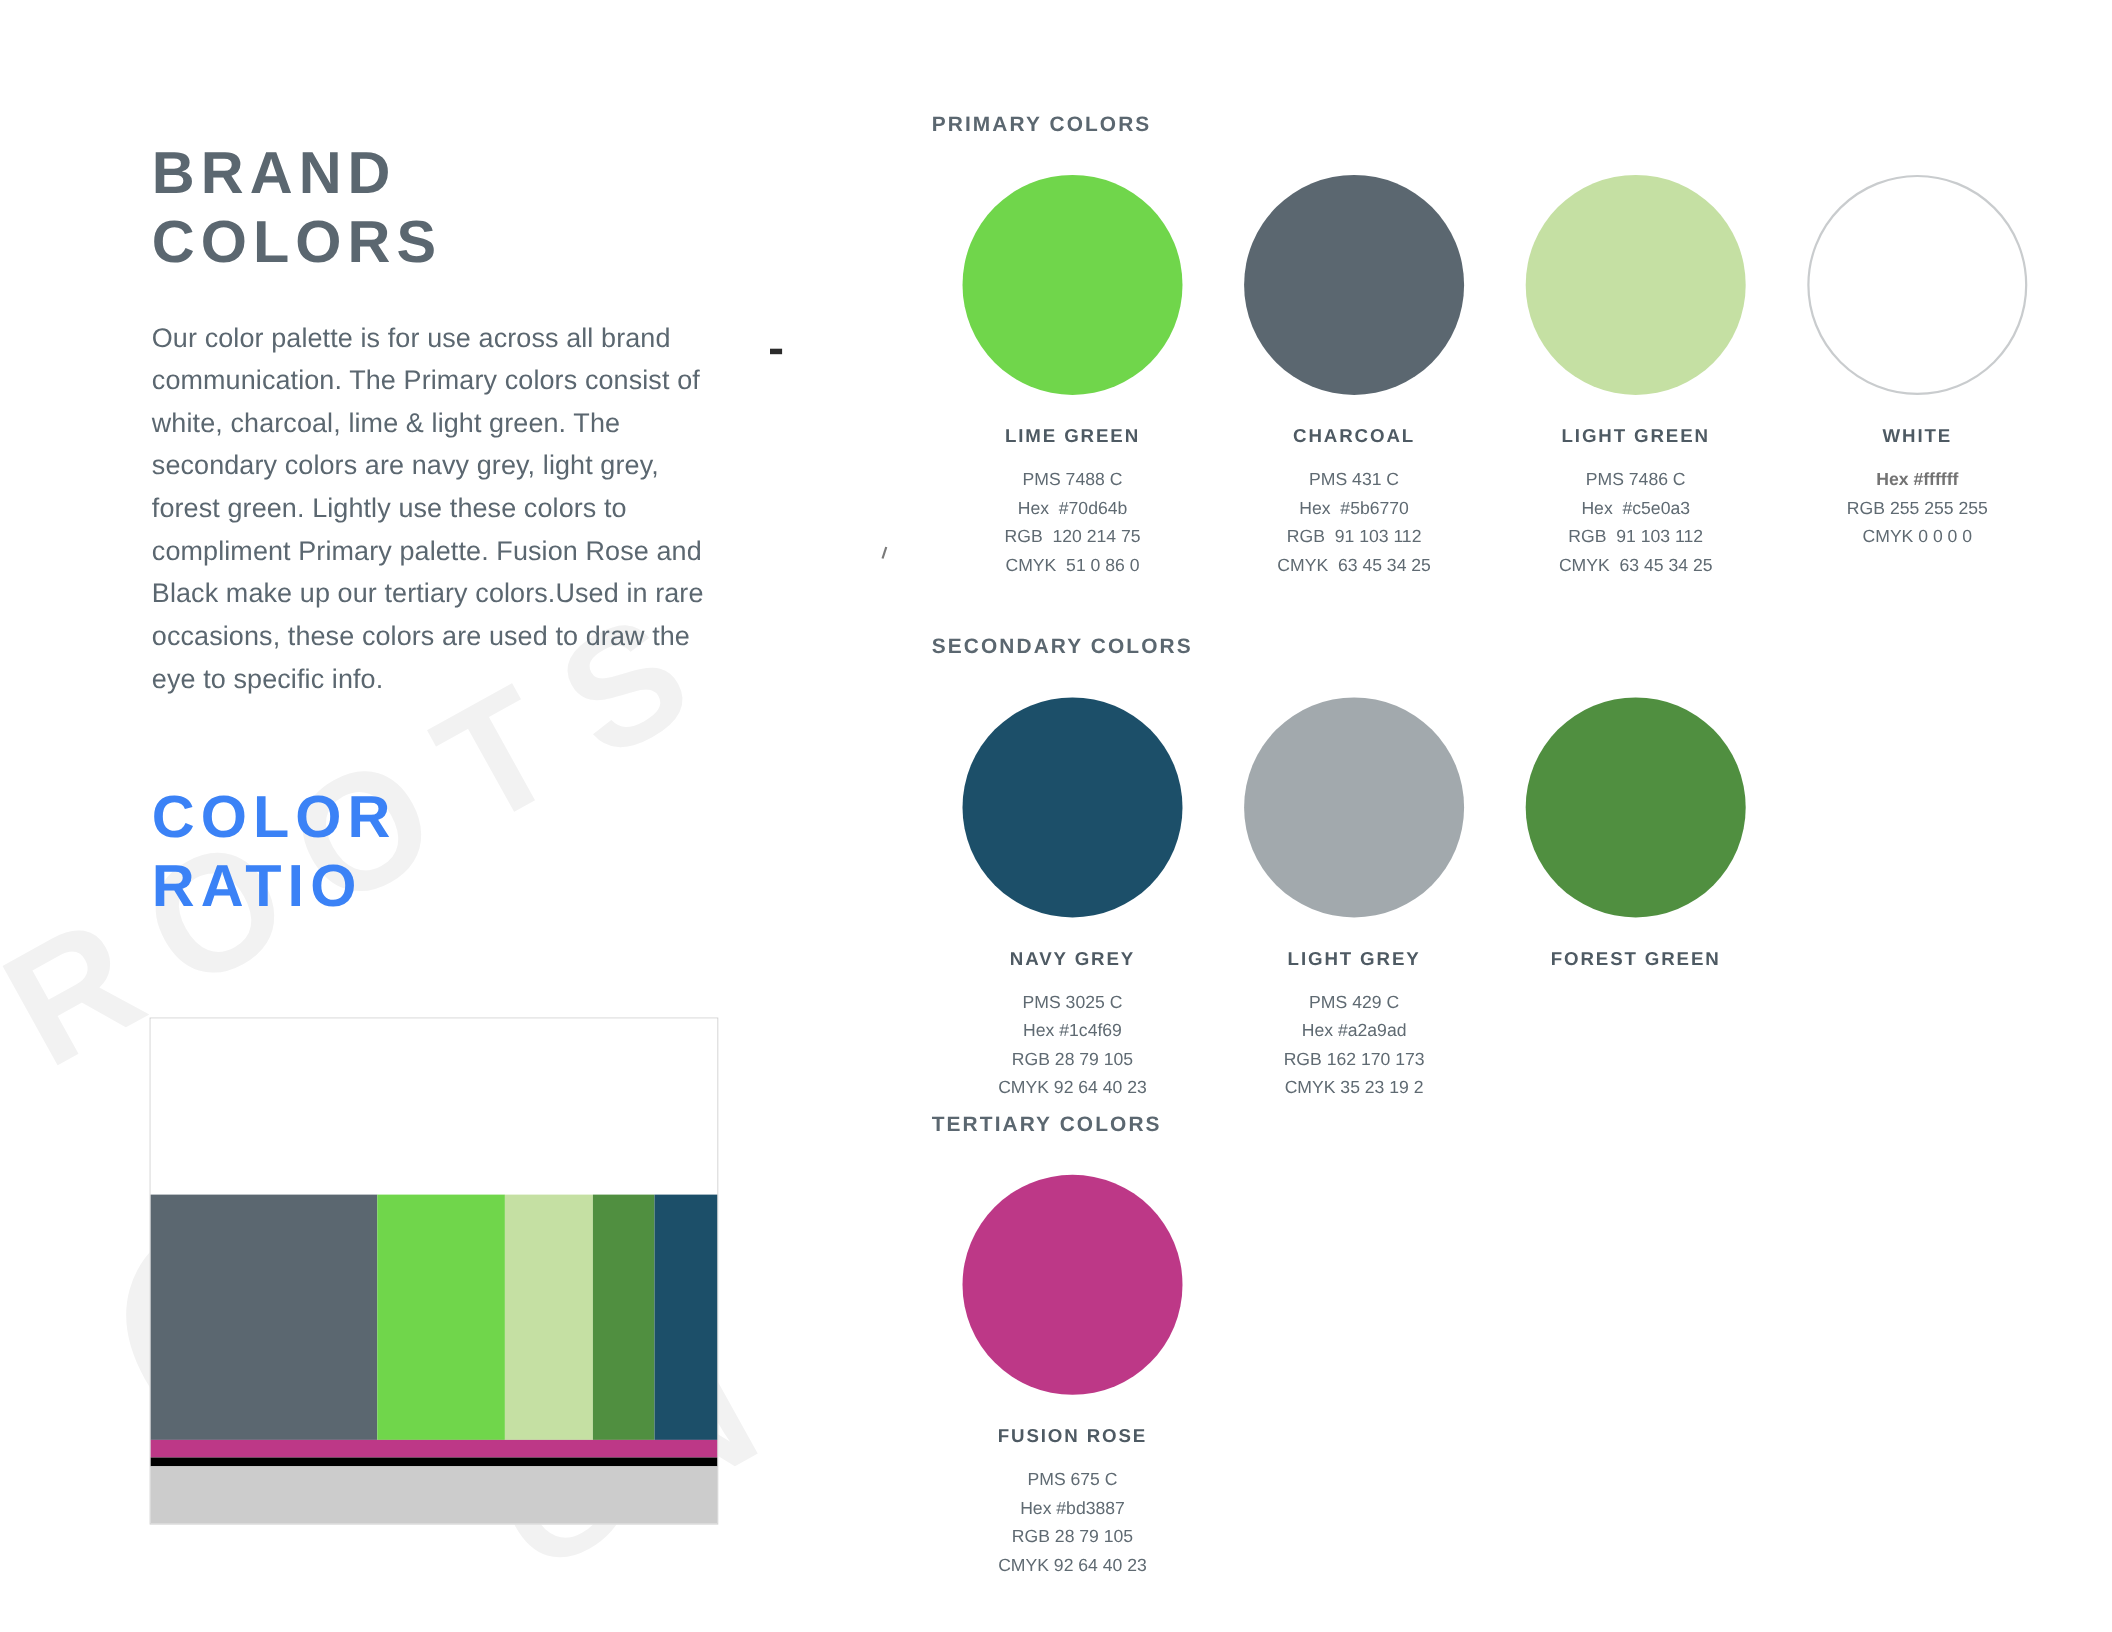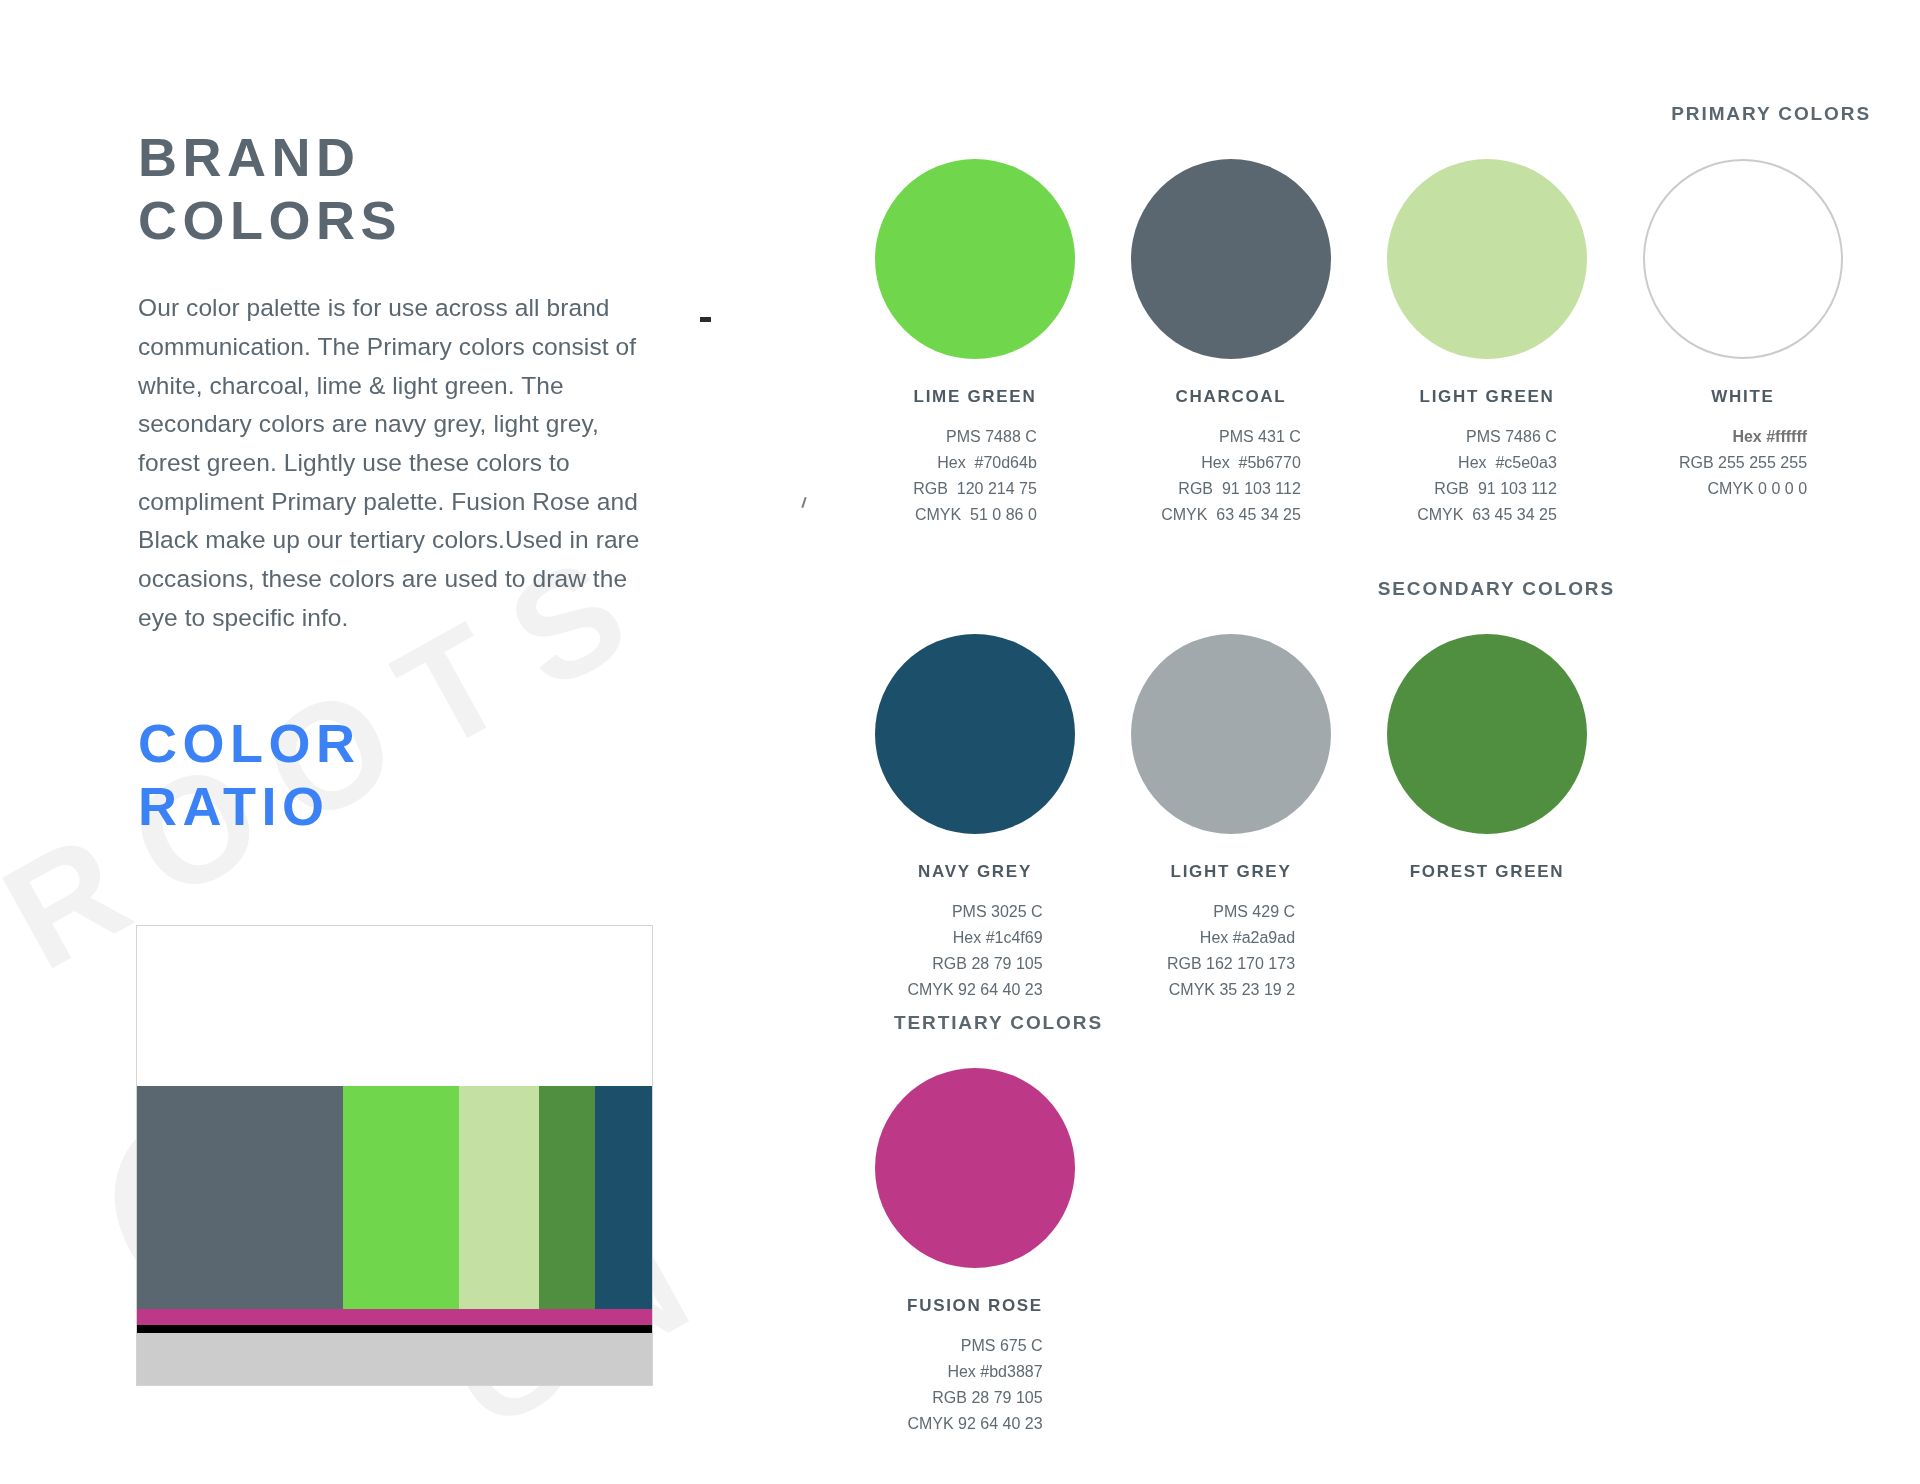--- a/index.html
+++ b/index.html
@@ -133,21 +133,20 @@
     width: 1020px;
   }
 
   .section-heading {
     font-family: "Liberation Sans", sans-serif;
     font-weight: 700;
     font-size: 19px;
     letter-spacing: 1.9px;
     color: #5b6770;
     margin: 0;
-    text-align: right;
   }
 
   .swatch-row {
     display: flex;
     margin-top: 34px;
   }
   .swatch {
     width: 256px;
     display: flex;
     flex-direction: column;
@@ -169,21 +168,21 @@
     text-align: center;
   }
   .swatch-specs {
     margin-top: 17px;
     font-size: 16px;
     line-height: 1.62;
     color: #5f6a72;
     text-align: center;
     font-weight: 400;
   }
-  .spec-line { white-space: pre; text-align: right; }
+  .spec-line { white-space: pre; }
   .spec-line.bold { font-weight: 700; color: #737373; }
 
   .sec-primary   { position: absolute; left: 0;   top: 103px; }
   .sec-secondary { position: absolute; left: 0;   top: 578px; }
   .sec-tertiary  { position: absolute; left: 0;   top: 1012px; }
 
   
   .ink-mark {
     position: absolute;
     background: #2b2b2b;

